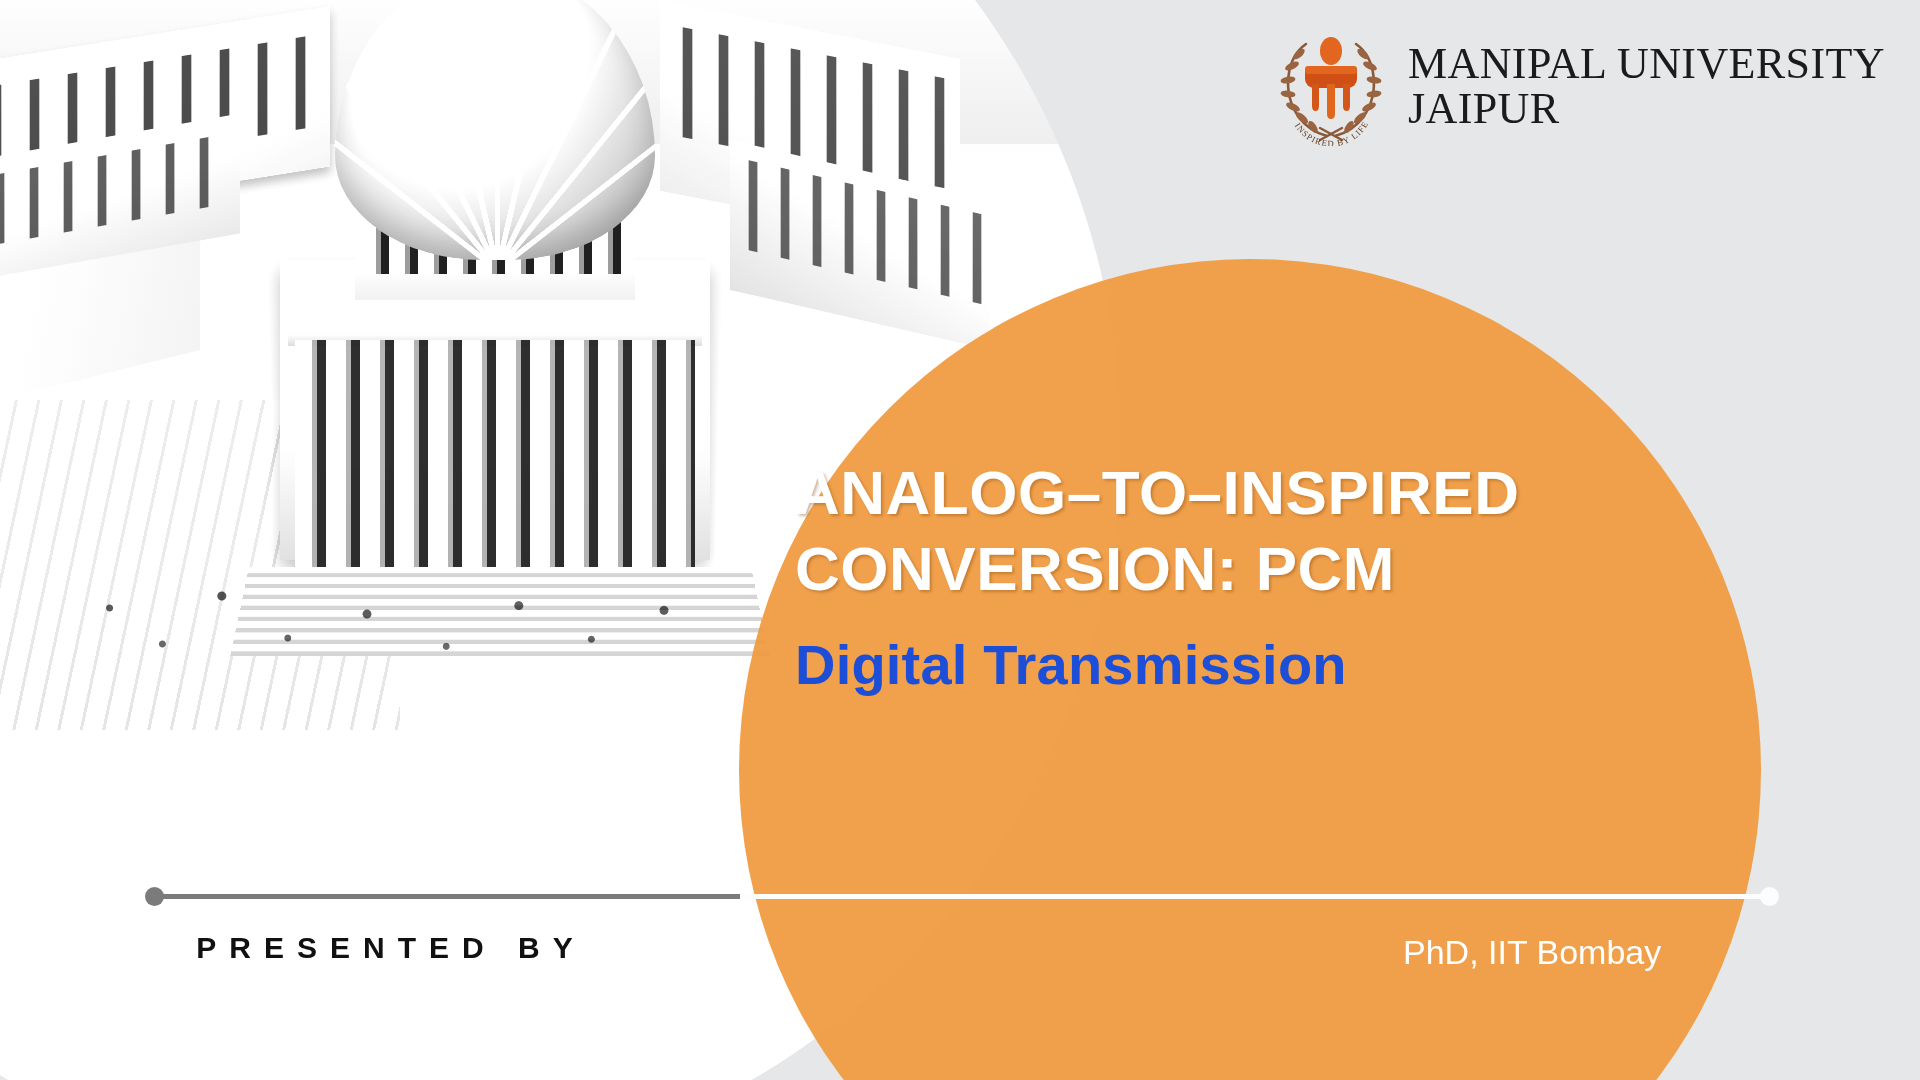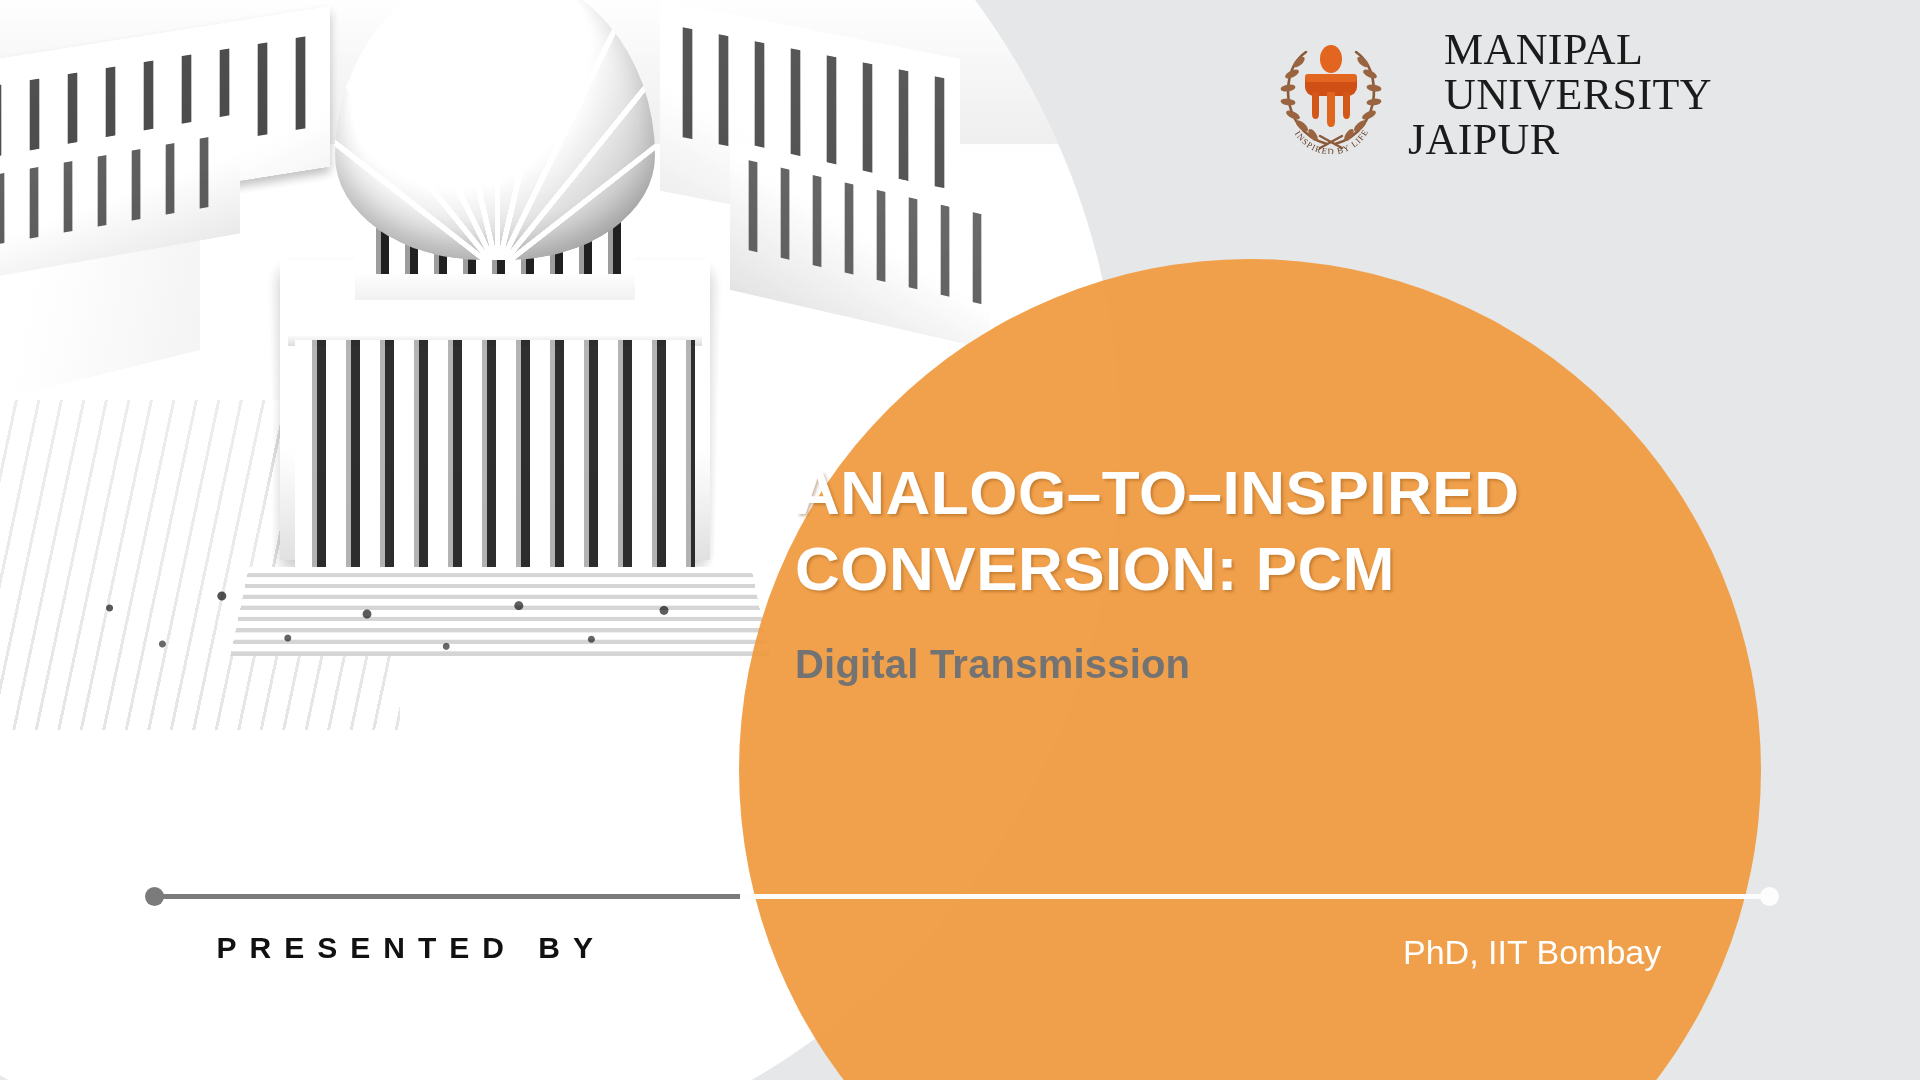--- a/index.html
+++ b/index.html
@@ -207,43 +207,43 @@
     display:flex; align-items:center; gap:18px;
   }
   .logo-mark{ position:relative; width:118px; height:118px; }
   .logo-mark svg{ display:block; width:118px; height:118px; }
   .logo-text{
     font-family:"Liberation Serif", serif;
     color:#1b1b1b;
     line-height:1.02;
     letter-spacing:.4px;
   }
-  .logo-text .l1{ font-size:44px; display:block;margin-left:36px; }
+  .logo-text .l1{ font-size:44px; display:block; }
   .logo-text .l2{ font-size:44px; display:block; }
 
   
   .title-wrap{
     position:absolute;
     left:795px; top:455px;
     width:900px;
   }
   .slide-title{
     margin:0;
     font-size:62px;
     font-weight:bold;
     line-height:1.22;
     color:#ffffff;
     letter-spacing:.5px;
     text-shadow: 2px 2px 3px rgba(120,60,0,.35);
   }
   .slide-subtitle{
-    margin:36px 0 0 0;
-    font-size:40px;
+    margin:26px 0 0 0;
+    font-size:56px;
     font-weight:bold;
-    color:#737373;
+    color:#1d4ed8;
     letter-spacing:.2px;
   }
 
   
   .rule{
     position:absolute;
     left:152px; top:894px;
     width:1620px; height:5px;
   }
   .rule .seg-grey{
@@ -259,21 +259,21 @@
     margin-top:-9.5px; border-radius:50%;
   }
   .rule .dot-left{ left:-7px; background:#7b7b7b; }
   .rule .dot-right{ right:-7px; background:#fdfdfd; }
 
   
   .presented-by{
     position:absolute;
     left:176px; top:926px;
     width:430px;
-    text-align:right;
+    text-align:center;
     font-size:30px;
     font-weight:bold;
     letter-spacing:13px;
     line-height:1.45;
     color:#111111;
   }
   .presenter-name{
     position:absolute;
     left:768px; top:924px;
     font-size:46px;

